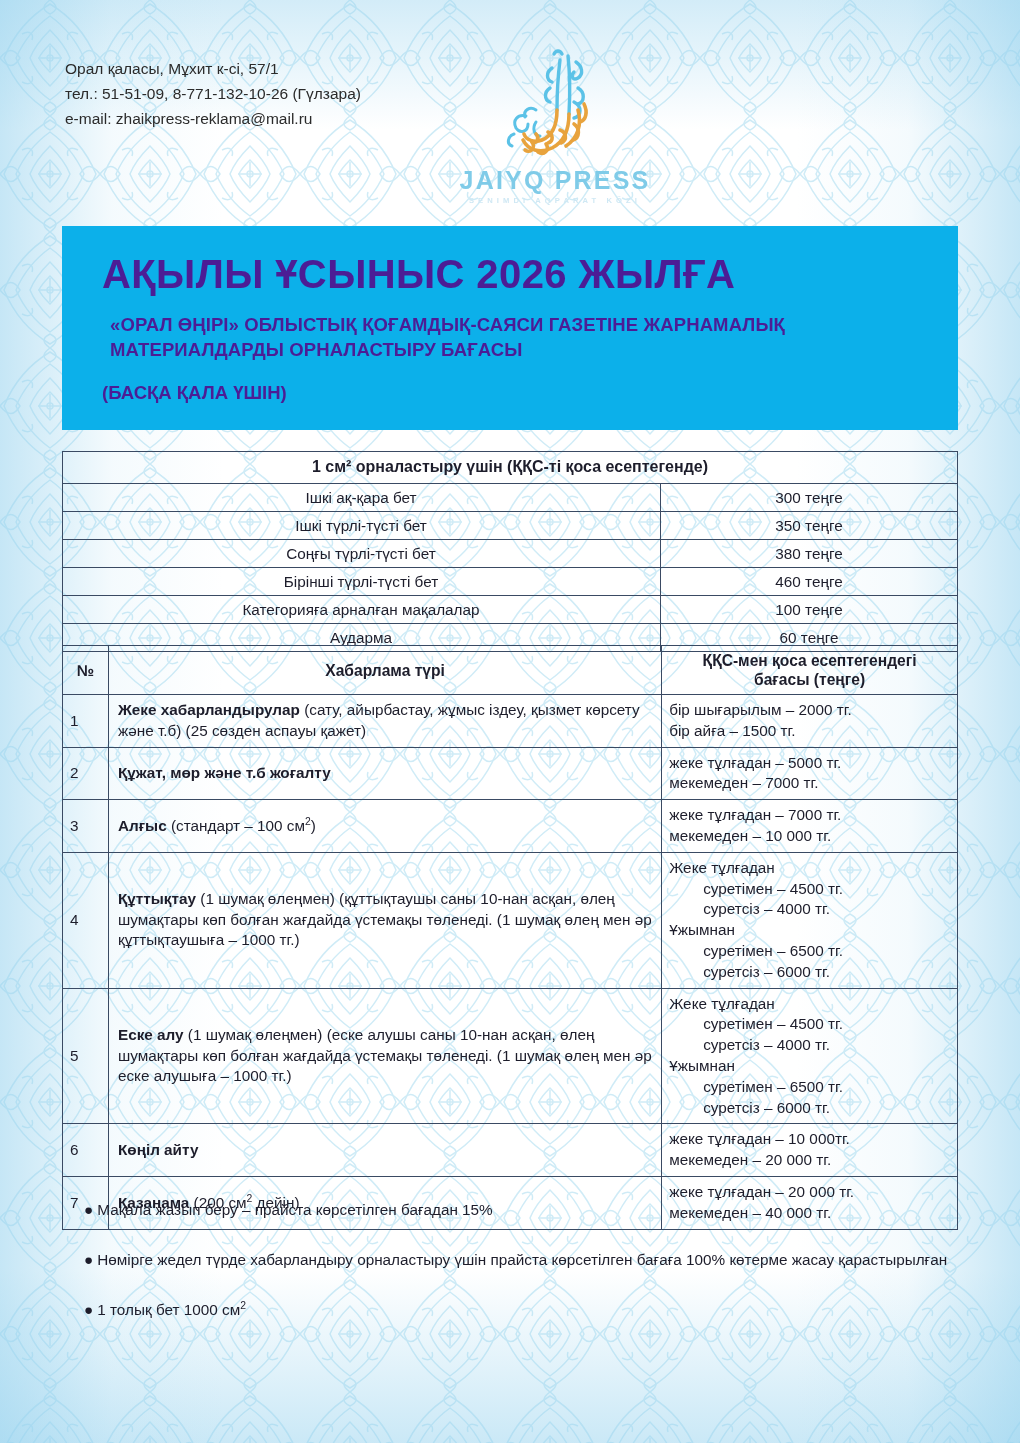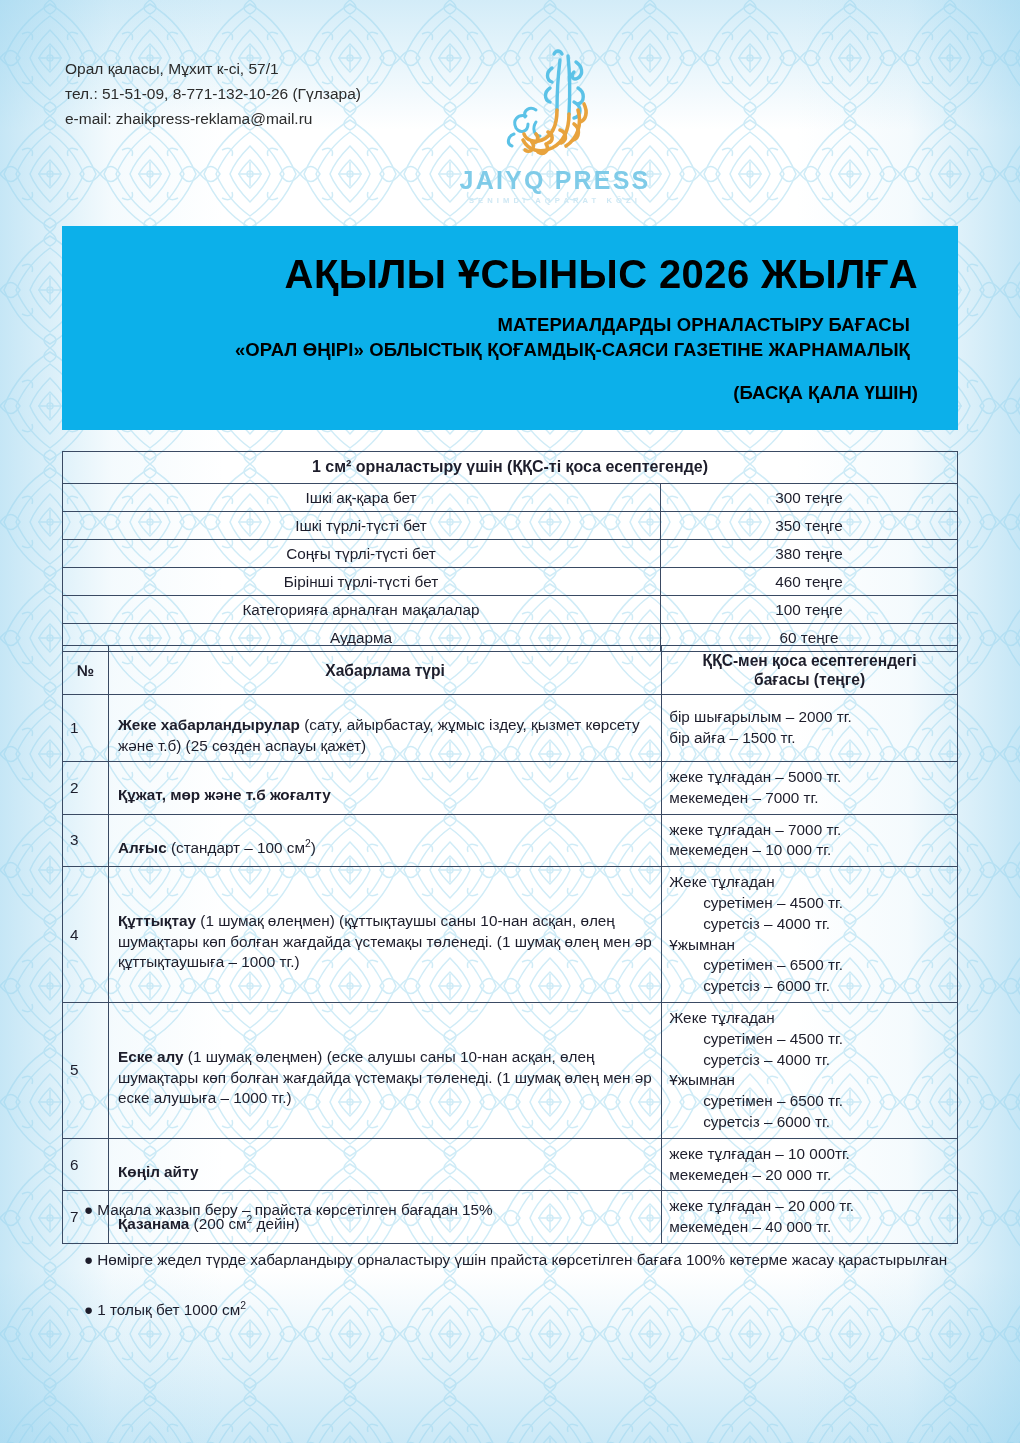--- a/index.html
+++ b/index.html
@@ -75,22 +75,22 @@
   }
 
   
   .banner {
     position: absolute;
     left: 62px;
     top: 226px;
     width: 896px;
     padding: 18px 40px 22px 40px;
     background: #0cb0ea;
-    color: #000000;
-    text-align: right;
+    color: #4c1d95;
+    text-align: left;
   }
   .banner-title {
     font-size: 40px;
     font-weight: bold;
     letter-spacing: .4px;
     line-height: 1.12;
     margin: 8px 0 16px 0;
   }
   .banner-sub {
     font-size: 18.5px;
@@ -147,21 +147,21 @@
 
   #service-table td.c-no {
     vertical-align: middle;
     text-align: left;
     padding-left: 7px;
     font-size: 15.3px;
   }
   #service-table td.c-desc {
     vertical-align: middle;
     line-height: 1.34;
-    padding: 20px 7px 5px 9px;
+    padding: 5px 7px 5px 9px;
   }
   #service-table td.c-price {
     vertical-align: middle;
     line-height: 1.36;
     padding: 5px 6px 5px 7px;
     white-space: nowrap;
   }
   .b { font-weight: bold; }
   .indent { padding-left: 34px; display: block; }
   sup { font-size: .68em; vertical-align: super; line-height: 0; }
@@ -250,22 +250,22 @@
           <path d="M94 60 C 98 68, 96 76, 90 78"></path>
         </g>
       </svg>
     </div>
     <div class="logo-word">JAIYQ PRESS</div>
     <div class="logo-tagline">SENIMDI AQPARAT KÖZI</div>
   </div>
 
   <div class="banner">
     <div class="banner-title">АҚЫЛЫ ҰСЫНЫС 2026 ЖЫЛҒА</div>
+    <div class="banner-sub">«ОРАЛ ӨҢІРІ» ОБЛЫСТЫҚ ҚОҒАМДЫҚ-САЯСИ ГАЗЕТІНЕ ЖАРНАМАЛЫҚ</div>
     <div class="banner-sub">МАТЕРИАЛДАРДЫ ОРНАЛАСТЫРУ БАҒАСЫ</div>
-    <div class="banner-sub">«ОРАЛ ӨҢІРІ» ОБЛЫСТЫҚ ҚОҒАМДЫҚ-САЯСИ ГАЗЕТІНЕ ЖАРНАМАЛЫҚ</div>
     <div class="banner-note">(БАСҚА ҚАЛА ҮШІН)</div>
   </div>
 
   <table id="price-table">
     <thead>
       <tr>
         <th class="t1-head" colspan="2">1 см² орналастыру үшін (ҚҚС-ті қоса есептегенде)</th>
       </tr>
     </thead>
     <tbody id="price-table-body">

